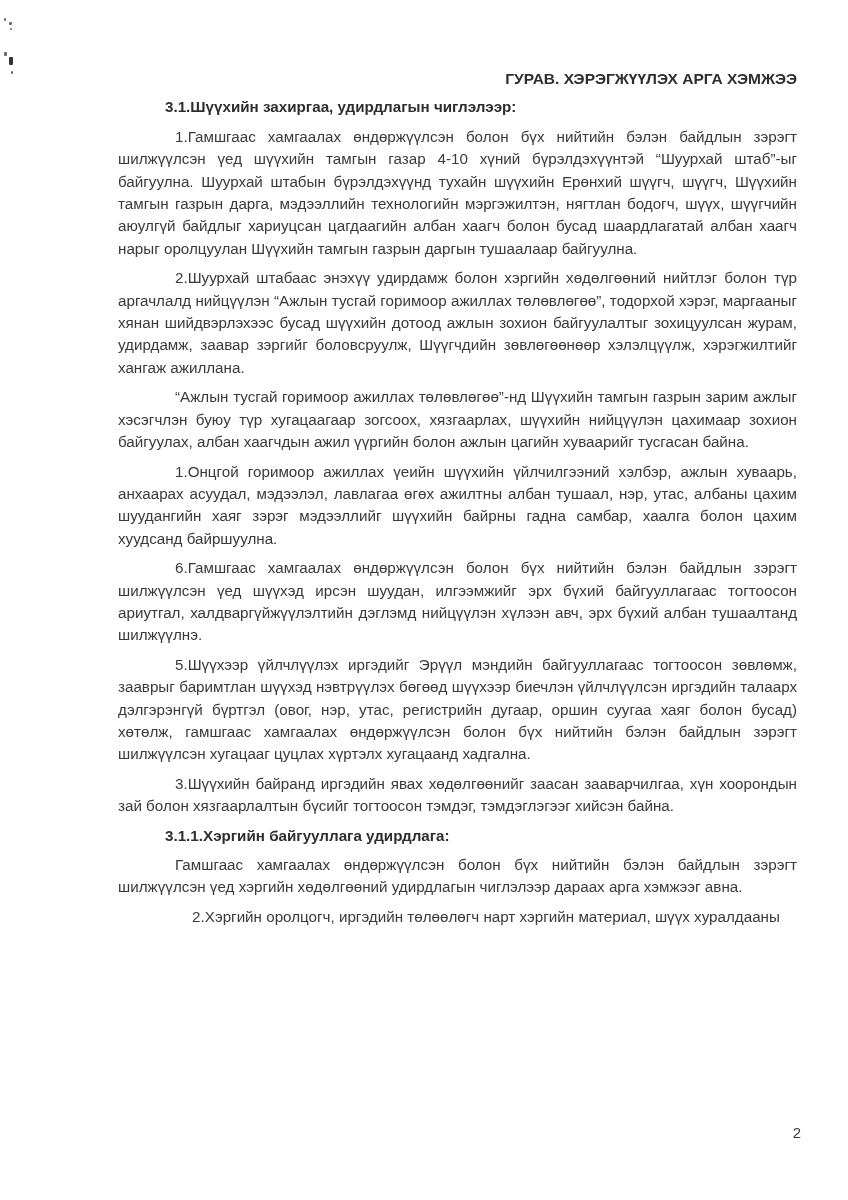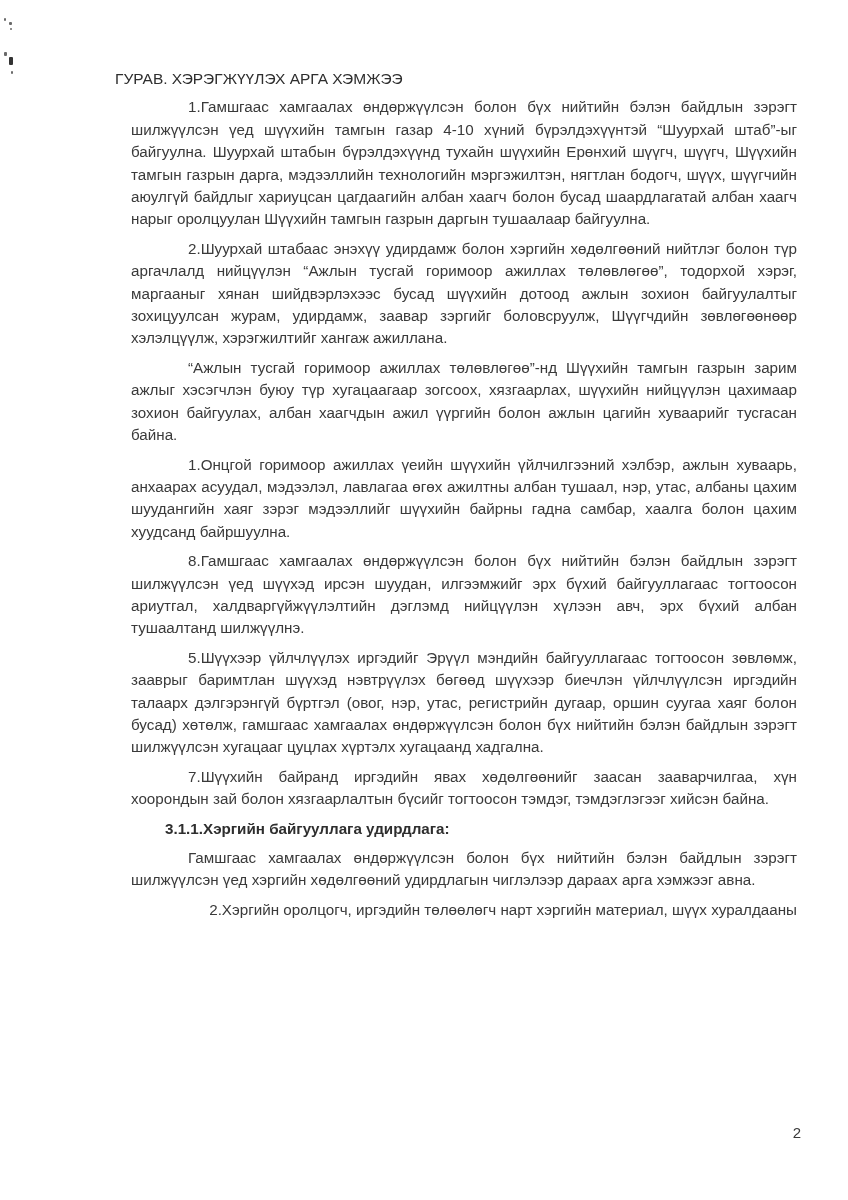--- a/index.html
+++ b/index.html
@@ -3,48 +3,49 @@
   <meta charset="utf-8">
   <style>
     html, body { margin: 0; padding: 0; }
     body {
       width: 848px; height: 1200px; background: #ffffff; position: relative; overflow: hidden;
       font-family: "Liberation Sans", sans-serif; color: #3a3a3a;
     }
     .page { position: absolute; left: 0; top: 0; width: 848px; height: 1200px; }
     .scan-mark { position: absolute; background: #6a6a6a; border-radius: 1px; }
     .content { position: absolute; left: 115px; top: 68px; width: 682px; font-size: 15.2px; line-height: 22.4px; }
-    .doc-title { text-align: left; font-weight: normal; font-size: 15.5px; margin: 0 0 6px 0; color: #2e2e2e; }
+    .doc-title { text-align: right; font-weight: bold; font-size: 15.5px; margin: 0 0 6px 0; color: #2e2e2e; }
     .heading { font-weight: bold; font-size: 15.2px; margin: 0 0 7px 0; padding-left: 50px; color: #2e2e2e; }
-    .para { text-align: justify; text-indent: 57px; margin: 0 0 7px 16px; }
+    .para { text-align: justify; text-indent: 57px; margin: 0 0 7px 3px; }
     .page-number { position: absolute; right: 47px; top: 1124px; font-size: 15px; color: #3a3a3a; }
   </style>
 </head>
 <body>
 
 <div class="page">
   <div class="scan-mark" style="left:4px;top:18px;width:2px;height:3px;"></div>
   <div class="scan-mark" style="left:9px;top:22px;width:3px;height:3px;"></div>
   <div class="scan-mark" style="left:10px;top:28px;width:2px;height:2px;"></div>
   <div class="scan-mark" style="left:4px;top:52px;width:3px;height:4px;"></div>
   <div class="scan-mark" style="left:9px;top:57px;width:4px;height:8px;background:#333;"></div>
   <div class="scan-mark" style="left:11px;top:71px;width:2px;height:3px;"></div>
 
   <div class="content">
     <div class="doc-title">ГУРАВ. ХЭРЭГЖҮҮЛЭХ АРГА ХЭМЖЭЭ</div>
 
+    <div class="heading">3.1.Шүүхийн захиргаа, удирдлагын чиглэлээр:</div>
 
     <p class="para">1.Гамшгаас хамгаалах өндөржүүлсэн болон бүх нийтийн бэлэн байдлын зэрэгт шилжүүлсэн үед шүүхийн тамгын газар 4-10 хүний бүрэлдэхүүнтэй “Шуурхай штаб”-ыг байгуулна. Шуурхай штабын бүрэлдэхүүнд тухайн шүүхийн Ерөнхий шүүгч, шүүгч, Шүүхийн тамгын газрын дарга, мэдээллийн технологийн мэргэжилтэн, нягтлан бодогч, шүүх, шүүгчийн аюулгүй байдлыг хариуцсан цагдаагийн албан хаагч болон бусад шаардлагатай албан хаагч нарыг оролцуулан Шүүхийн тамгын газрын даргын тушаалаар байгуулна.</p>
     <p class="para">2.Шуурхай штабаас энэхүү удирдамж болон хэргийн хөдөлгөөний нийтлэг болон түр аргачлалд нийцүүлэн “Ажлын тусгай горимоор ажиллах төлөвлөгөө”,  тодорхой хэрэг, маргааныг хянан шийдвэрлэхээс бусад шүүхийн дотоод ажлын зохион байгуулалтыг зохицуулсан журам, удирдамж, заавар зэргийг боловсруулж, Шүүгчдийн зөвлөгөөнөөр хэлэлцүүлж, хэрэгжилтийг хангаж ажиллана.</p>
     <p class="para">“Ажлын тусгай горимоор ажиллах төлөвлөгөө”-нд Шүүхийн тамгын газрын зарим ажлыг хэсэгчлэн буюу түр хугацаагаар зогсоох, хязгаарлах, шүүхийн нийцүүлэн цахимаар зохион байгуулах, албан хаагчдын ажил үүргийн болон ажлын цагийн хуваарийг тусгасан байна.</p>
     <p class="para">1.Онцгой горимоор ажиллах үеийн шүүхийн үйлчилгээний хэлбэр, ажлын хуваарь, анхаарах асуудал, мэдээлэл, лавлагаа өгөх ажилтны албан тушаал, нэр, утас, албаны цахим шуудангийн хаяг зэрэг мэдээллийг шүүхийн байрны гадна самбар, хаалга болон цахим хуудсанд байршуулна.</p>
-    <p class="para">8.Гамшгаас хамгаалах өндөржүүлсэн болон бүх нийтийн бэлэн байдлын зэрэгт шилжүүлсэн үед шүүхэд ирсэн шуудан, илгээмжийг эрх бүхий байгууллагаас тогтоосон ариутгал, халдваргүйжүүлэлтийн дэглэмд нийцүүлэн хүлээн авч, эрх бүхий албан тушаалтанд шилжүүлнэ.</p>
+    <p class="para">6.Гамшгаас хамгаалах өндөржүүлсэн болон бүх нийтийн бэлэн байдлын зэрэгт шилжүүлсэн үед шүүхэд ирсэн шуудан, илгээмжийг эрх бүхий байгууллагаас тогтоосон ариутгал, халдваргүйжүүлэлтийн дэглэмд нийцүүлэн хүлээн авч, эрх бүхий албан тушаалтанд шилжүүлнэ.</p>
     <p class="para">5.Шүүхээр үйлчлүүлэх иргэдийг Эрүүл мэндийн байгууллагаас тогтоосон зөвлөмж, зааврыг баримтлан шүүхэд нэвтрүүлэх бөгөөд шүүхээр биечлэн үйлчлүүлсэн иргэдийн талаарх дэлгэрэнгүй бүртгэл (овог, нэр, утас, регистрийн дугаар, оршин суугаа хаяг болон бусад) хөтөлж, гамшгаас хамгаалах өндөржүүлсэн болон бүх нийтийн бэлэн байдлын зэрэгт шилжүүлсэн хугацааг цуцлах хүртэлх хугацаанд хадгална.</p>
-    <p class="para">7.Шүүхийн байранд иргэдийн явах хөдөлгөөнийг заасан зааварчилгаа, хүн хоорондын зай болон хязгаарлалтын бүсийг тогтоосон тэмдэг, тэмдэглэгээг хийсэн байна.</p>
+    <p class="para">3.Шүүхийн байранд иргэдийн явах хөдөлгөөнийг заасан зааварчилгаа, хүн хоорондын зай болон хязгаарлалтын бүсийг тогтоосон тэмдэг, тэмдэглэгээг хийсэн байна.</p>
 
     <div class="heading">3.1.1.Хэргийн байгууллага удирдлага:</div>
 
     <p class="para">Гамшгаас хамгаалах өндөржүүлсэн болон бүх нийтийн бэлэн байдлын зэрэгт шилжүүлсэн үед хэргийн хөдөлгөөний удирдлагын чиглэлээр дараах арга хэмжээг авна.</p>
-    <p class="para" style="text-align:right;">2.Хэргийн оролцогч, иргэдийн төлөөлөгч нарт хэргийн материал, шүүх хуралдааны</p>
+    <p class="para" style="text-align:center;">2.Хэргийн оролцогч, иргэдийн төлөөлөгч нарт хэргийн материал, шүүх хуралдааны</p>
   </div>
 
   <div class="page-number">2</div>
 </div>
 
 </body></html>

